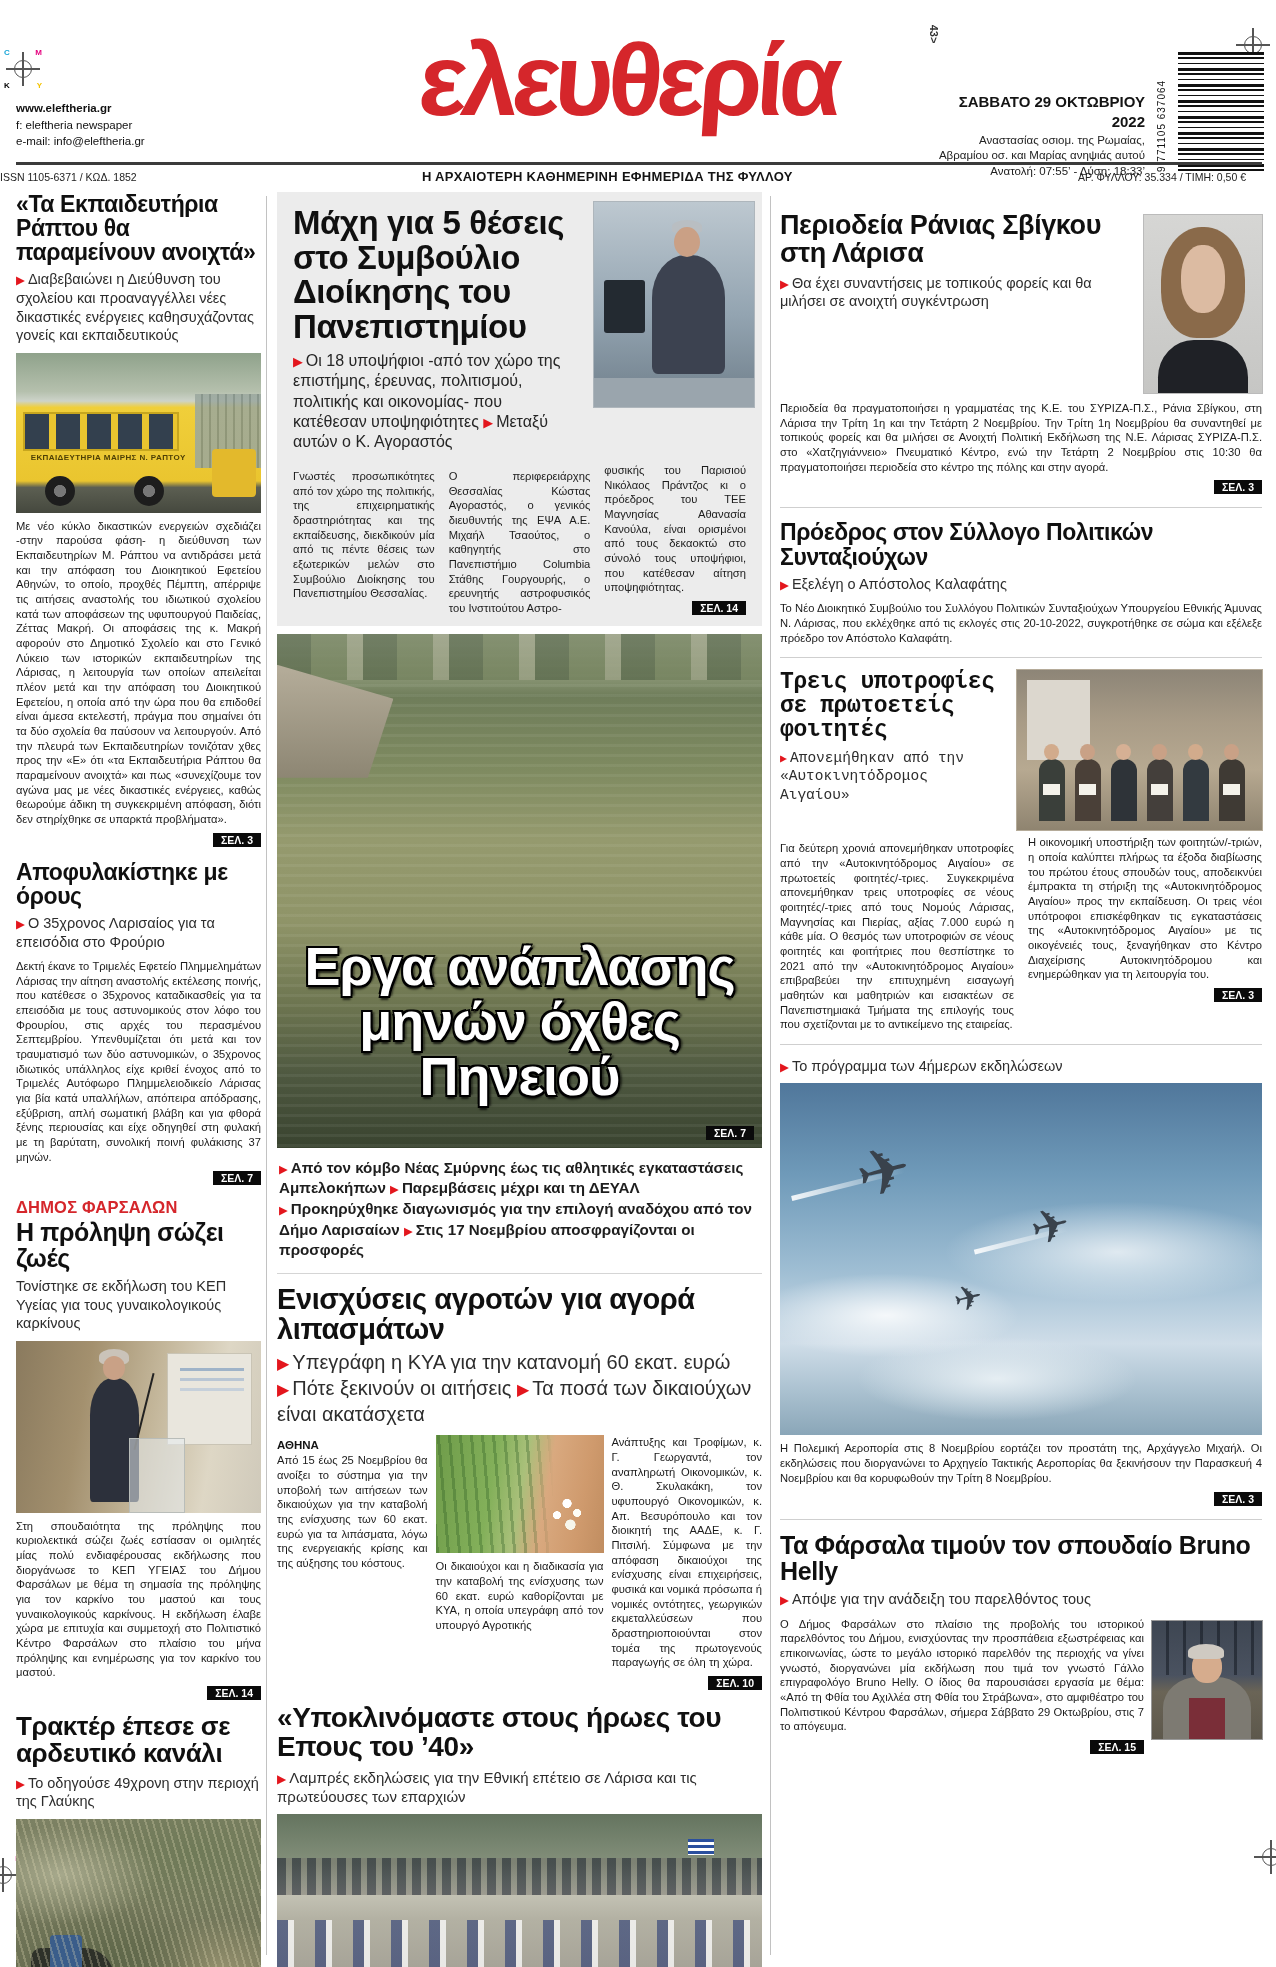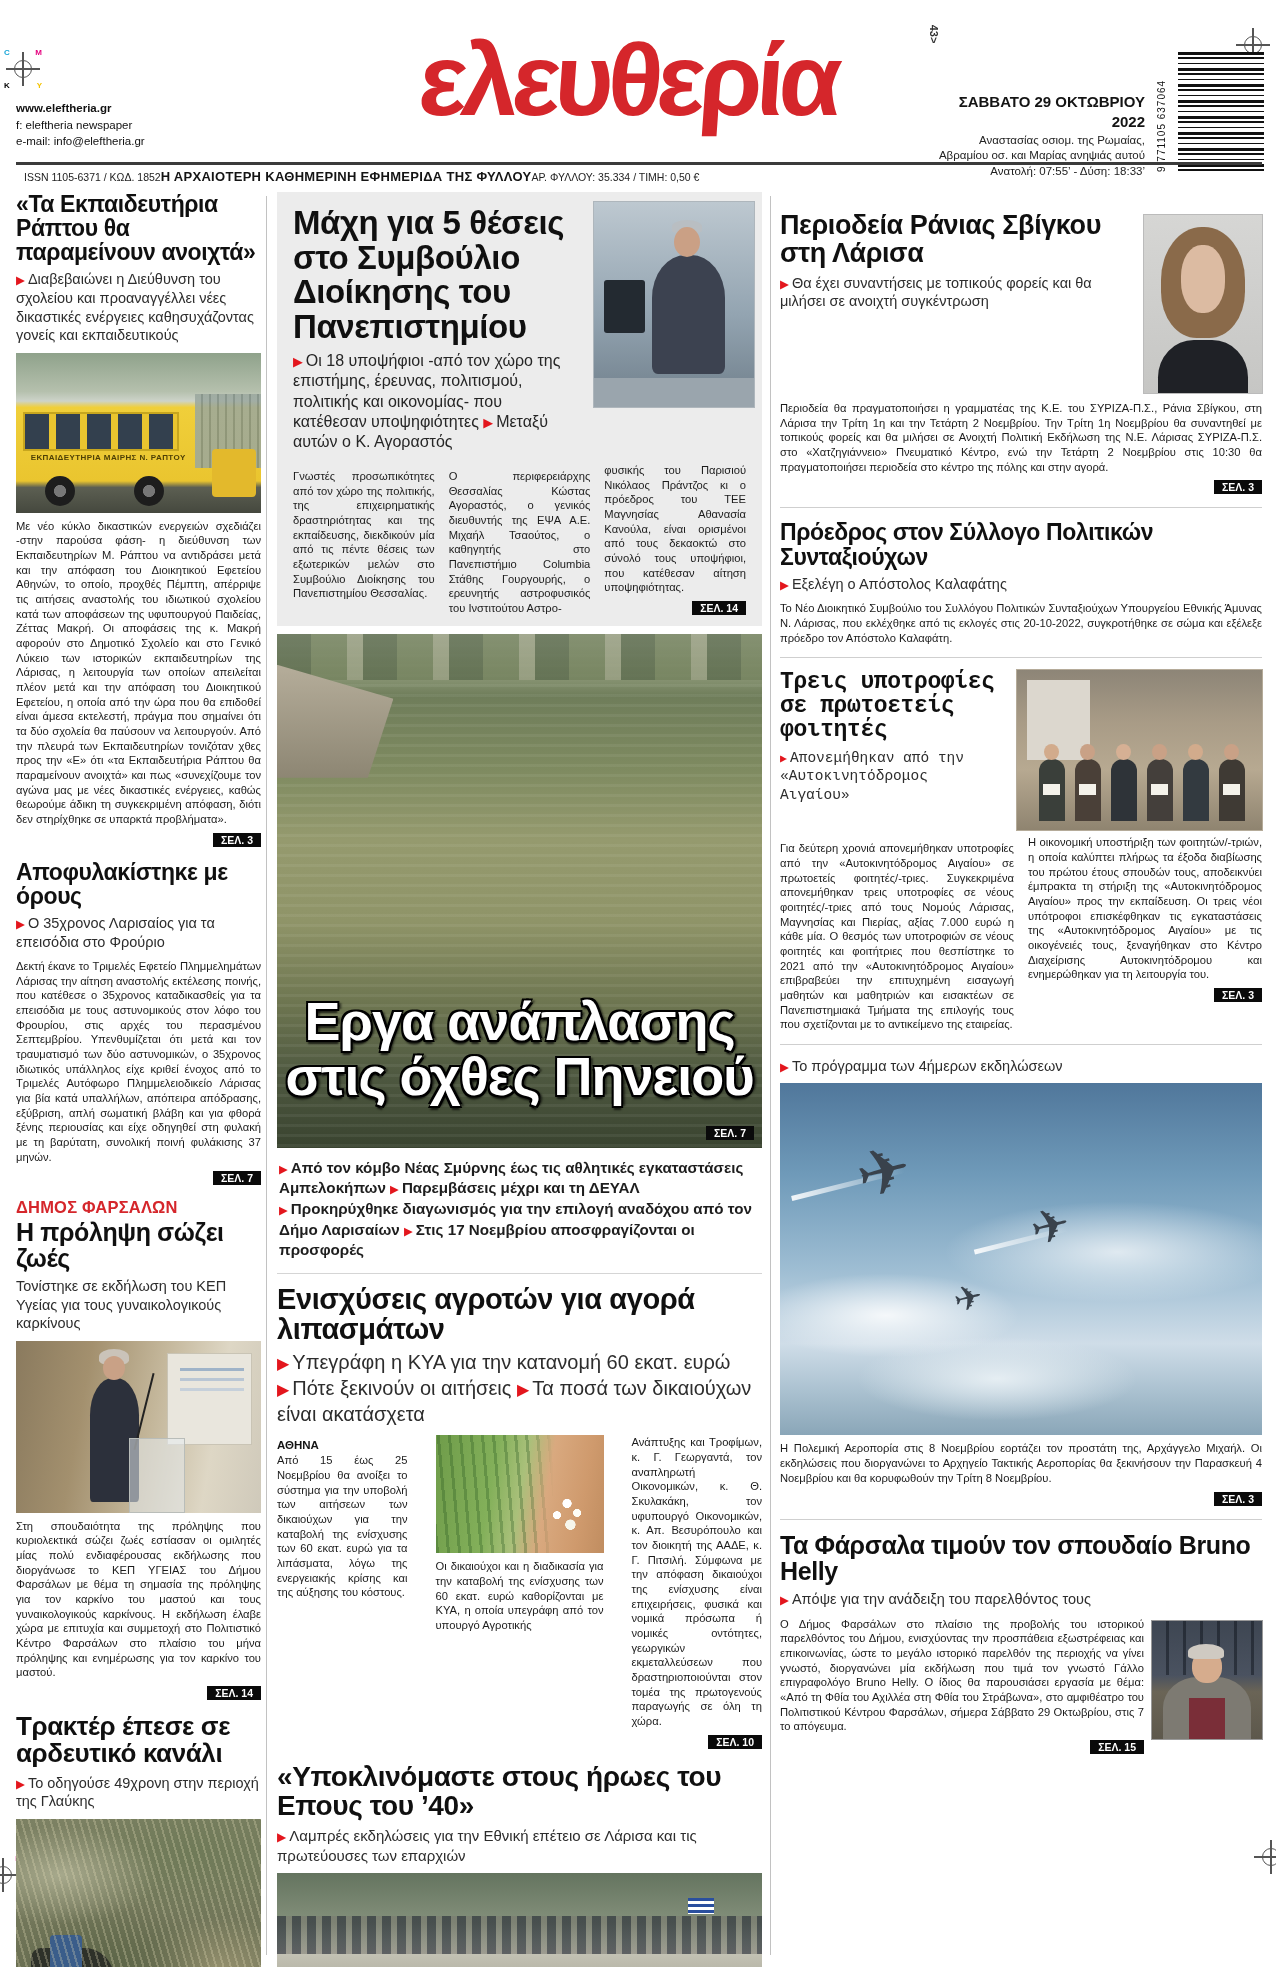--- a/index.html
+++ b/index.html
@@ -26,21 +26,21 @@
   .mh-date .d{font-size:15px;font-weight:800;}
   .mh-date .s{font-size:11.5px;color:#222;}
   .barcode-wrap{position:absolute;left:1158px;top:52px;width:106px;height:120px;}
   .barcode{position:absolute;right:0;top:0;width:86px;height:120px;
      background:repeating-linear-gradient(180deg,#111 0 3px,#fff 3px 5px,#111 5px 7px,#fff 7px 11px,#111 11px 12px,#fff 12px 16px);}
   .barcode-num{position:absolute;left:-2px;top:120px;transform:rotate(-90deg);transform-origin:left top;
      font-size:10px;letter-spacing:1px;color:#111;white-space:nowrap;}
   .issue-mark{position:absolute;left:925px;top:28px;transform:rotate(90deg);font-size:11px;font-weight:700;color:#333;}
 
   .top-rule{position:absolute;left:16px;top:162px;width:1246px;height:3px;background:#3b3b3b;}
-  .issn-line{position:absolute;left:24px;top:169px;width:1246px;display:flex;justify-content:flex-start;align-items:baseline;}
+  .issn-line{position:absolute;left:0;top:169px;width:1246px;display:flex;justify-content:space-between;align-items:baseline;}
   .issn-line .a{font-size:10.5px;color:#222;}
   .issn-line .b{font-size:13px;font-weight:800;letter-spacing:.3px;}
   .issn-line .c2{font-size:10.5px;color:#222;}
 
   
   .col-left{position:absolute;left:16px;top:192px;width:245px;}
   .col-center{position:absolute;left:277px;top:192px;width:485px;}
   .col-right{position:absolute;left:780px;top:192px;width:482px;}
   .vdiv{position:absolute;top:196px;bottom:12px;width:1px;background:#c2c2c2;}
   .vdiv.v1{left:266px;}.vdiv.v2{left:770px;}
@@ -172,21 +172,21 @@
   .graybox{position:relative;background:#ececec;padding:14px 16px 10px;}
   .graybox .hl{font-size:33px;padding-right:168px;}
   .graybox .sub{font-size:16px;padding-right:168px;color:#262626;}
   .cols3{display:flex;gap:14px;margin-top:10px;}
   .cols3 .c{flex:1;}
   .dateline{font-weight:800;font-size:11.5px;margin:4px 0 2px;}
 
   .bullets{font-size:15.2px;font-weight:700;line-height:1.35;color:#1e1e1e;margin:10px 2px 12px;}
   .bullets .tri{font-size:.75em;}
 
-  .lip-body{display:flex;gap:28px;margin-top:8px;}
+  .lip-body{display:flex;gap:8px;margin-top:8px;}
   .lip-body .lc{flex:1;}
   .lip-mid{width:168px;flex:0 0 auto;}
 
   
   .r-head{position:relative;min-height:184px;}
   .r-head .hl{width:330px;margin-top:19px;}
   .r-head .sub{width:330px;}
   .r3-head{position:relative;min-height:165px;font-family:Liberation Mono, monospace;}
   .r3-head .hl,.r3-head .sub{width:225px;}
   .twocol{display:flex;gap:14px;}
@@ -331,21 +331,21 @@
           <div class="pagerow"><span class="badge">ΣΕΛ. 14</span></div>
         </div>
       </div>
     </div>
 
     <div class="photo ph-river" style="margin-top:8px;">
       <div class="treeline"></div>
         <div class="wall"></div>
       <div class="river-title">
         <div>Εργα ανάπλασης</div>
-        <div>στις όχθες Πηνειού</div>
+        <div>μηνών όχθες Πηνειού</div>
       </div>
       <span class="badge">ΣΕΛ. 7</span>
     </div>
 
     <p class="bullets">
       <span class="seg"><span class="tri">▶</span><span>Από τον κόμβο Νέας Σμύρνης έως τις αθλητικές εγκαταστάσεις Αμπελοκήπων</span></span>
       <span class="seg"><span class="tri">▶</span><span>Παρεμβάσεις μέχρι και τη ΔΕΥΑΛ</span></span>
       <span class="seg"><span class="tri">▶</span><span>Προκηρύχθηκε διαγωνισμός για την επιλογή αναδόχου από τον Δήμο Λαρισαίων</span></span>
       <span class="seg"><span class="tri">▶</span><span>Στις 17 Νοεμβρίου αποσφραγίζονται οι προσφορές</span></span>
     </p>

